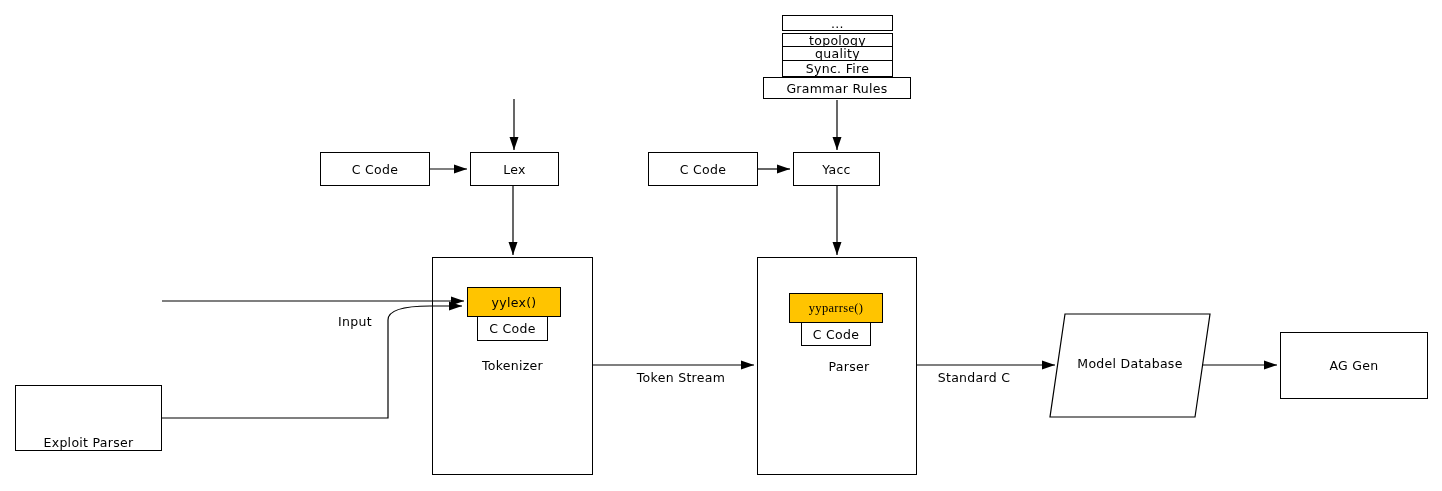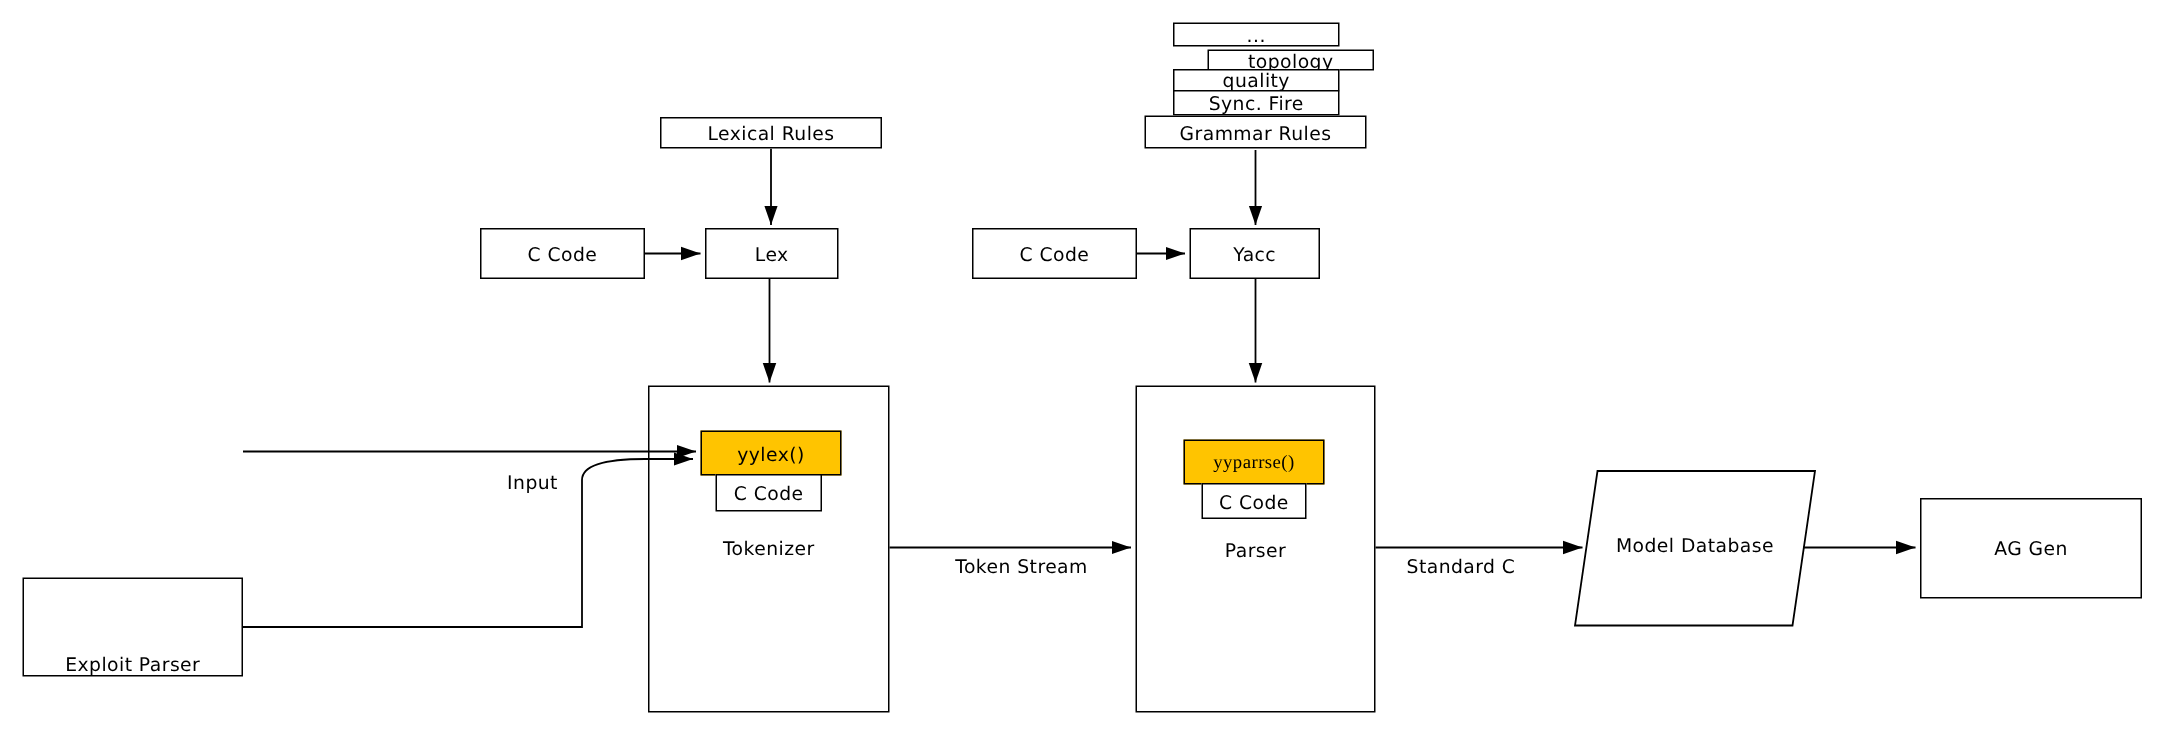--- a/index.html
+++ b/index.html
@@ -82,36 +82,33 @@
     <path d="M162,301 L464,301" marker-end="url(#arrow)"></path>
     <path d="M162,418 L388,418 L388,320 Q388,306 430,306 L462,306" marker-end="url(#arrow)"></path>
     <path d="M593,365 L754,365" marker-end="url(#arrow)"></path>
     <path d="M917,365 L1055,365" marker-end="url(#arrow)"></path>
     <path d="M1202,365 L1277,365" marker-end="url(#arrow)"></path>
   </svg>
 
   <div class="box" style="left:782px; top:15px; width:111px; height:16px;">
     <span>...</span>
   </div>
-  <div class="box" style="left:782px; top:33px; width:111px; height:14px;margin-left:23px;">
+  <div class="box" style="left:782px; top:33px; width:111px; height:14px;">
     <span>topology</span>
   </div>
   <div class="box" style="left:782px; top:46px; width:111px; height:15px;">
     <span>quality</span>
   </div>
   <div class="box" style="left:782px; top:60px; width:111px; height:17px;">
     <span>Sync. Fire</span>
   </div>
   <div class="box" style="left:763px; top:77px; width:148px; height:22px;">
     <span>Grammar Rules</span>
   </div>
 
-  <div class="box" style="left:440px; top:78px; width:148px; height:21px;">
-    <span>Lexical Rules</span>
-  </div>
   <div class="box" style="left:320px; top:152px; width:110px; height:34px;">
     <span>C Code</span>
   </div>
   <div class="box" style="left:470px; top:152px; width:89px; height:34px;">
     <span>Lex</span>
   </div>
   <div class="box" style="left:648px; top:152px; width:110px; height:34px;">
     <span>C Code</span>
   </div>
   <div class="box" style="left:793px; top:152px; width:87px; height:34px;">
@@ -131,21 +128,21 @@
   <div class="plain-label" style="left:432px; top:358px; width:161px; height:15px;">
     <span>Tokenizer</span>
   </div>
 
   <div class="box hl" style="left:789px; top:293px; width:94px; height:30px;font-family:Liberation Serif, serif;">
     <span>yyparrse()</span>
   </div>
   <div class="box" style="left:801px; top:322px; width:70px; height:24px;">
     <span>C Code</span>
   </div>
-  <div class="plain-label" style="left:757px; top:359px; width:160px; height:15px;">
+  <div class="plain-label" style="left:757px; top:359px; width:160px; height:15px;padding-left:12px;">
     <span>Parser</span>
   </div>
 
   <div class="plain-label" style="left:1055px; top:356px; width:150px; height:15px;">
     <span>Model Database</span>
   </div>
 
   <div class="box" style="left:1280px; top:332px; width:148px; height:67px;">
     <span>AG Gen</span>
   </div>

